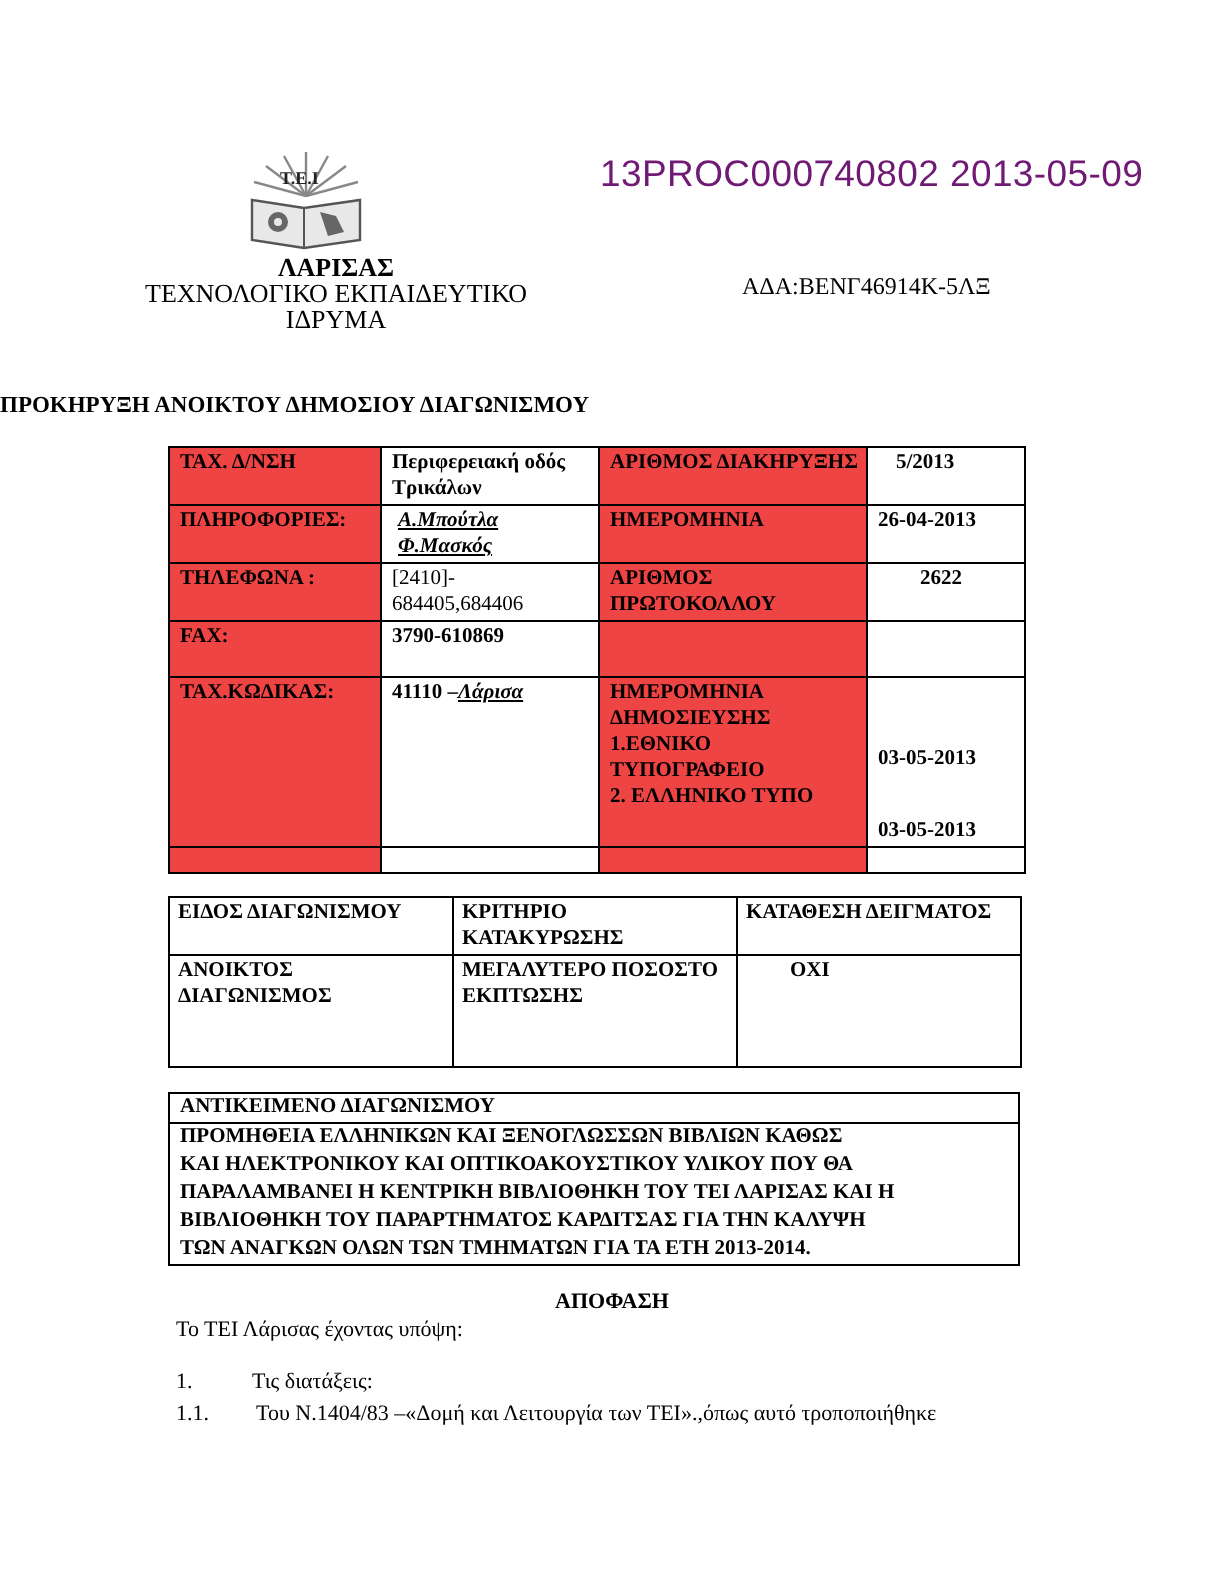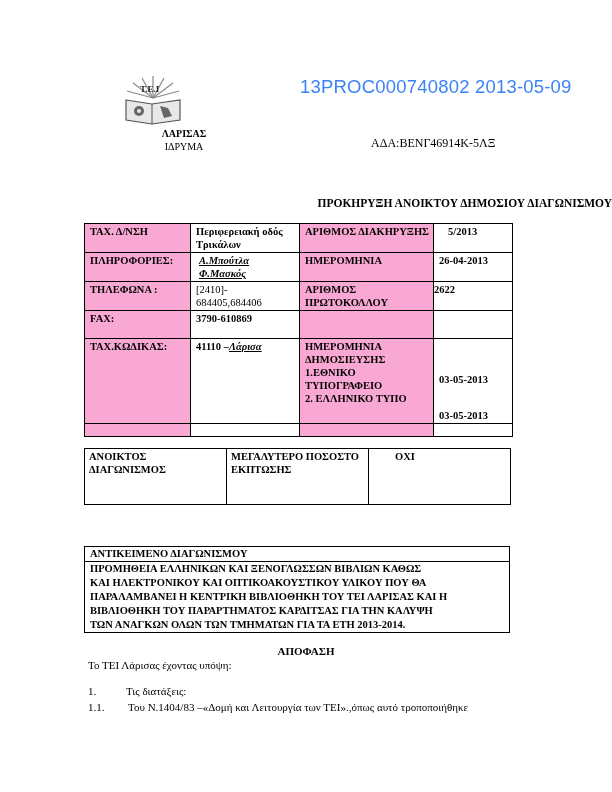--- a/index.html
+++ b/index.html
@@ -1,30 +1,30 @@
 <!DOCTYPE html>
 <html><head>
 <meta charset="utf-8">
 <style>
   html, body { margin: 0; padding: 0; background: #ffffff; }
   body { width: 612px; height: 792px; position: relative; overflow: hidden;
          font-family: "Liberation Serif", serif; color: #000; }
   .abs { position: absolute; }
   .doc-id { left: 300px; top: 76px; font-family: "Liberation Sans", sans-serif;
-            font-size: 18.5px; color: #3b82f6; letter-spacing: 0.2px; white-space: nowrap; text-align: right; }
+            font-size: 18.5px; color: #701a75; letter-spacing: 0.2px; white-space: nowrap; text-align: right; }
   .logo { left: 122px; top: 74px; width: 62px; height: 52px; }
-  .org { left: 84px; top: 127px; width: 200px; text-align: center; font-size: 10px; line-height: 13px; }
+  .org { left: 68px; top: 127px; width: 200px; text-align: center; font-size: 13px; line-height: 13px; }
   .org .bold { font-weight: bold; }
   .ada { left: 371px; top: 136px; font-size: 12px; white-space: nowrap; }
-  .title { left: 0; width: 612px; top: 197px; text-align: right; font-weight: bold; font-size: 11.5px; }
+  .title { left: 0; width: 612px; top: 197px; text-align: left; font-weight: bold; font-size: 11.5px; }
 
   table { border-collapse: collapse; position: absolute; table-layout: fixed; }
   td { border: 1px solid #000; vertical-align: top; padding: 1px 4px; font-size: 10.5px;
        font-weight: bold; line-height: 13px; }
-  td.g { background: #f9a8d4; }
+  td.g { background: #ef4444; }
   .t1 { left: 84px; top: 223px; width: 428px; }
   .t1 td { padding-left: 5px; }
   .t1 .it { font-style: italic; text-decoration: underline; }
   .t2 { left: 84px; top: 448px; width: 426px; }
   .t2 td { font-weight: bold; }
   .t3 { left: 84px; top: 546px; width: 426px; }
   .t3 td { padding: 0 5px; font-size: 10.5px; line-height: 14px; }
 
   .apofasi { left: 0; width: 612px; top: 645px; text-align: center; font-weight: bold; font-size: 11px; }
   .para { font-size: 11px; white-space: nowrap; }
@@ -50,20 +50,21 @@
     <path d="M4 26 L30 30 L58 26 L58 46 L30 50 L4 46 Z" fill="#e8e8e8" stroke="#555" stroke-width="1.2"></path>
     <line x1="30" y1="30" x2="30" y2="50" stroke="#555" stroke-width="1"></line>
     <circle cx="17" cy="37" r="5" fill="#666"></circle>
     <circle cx="17" cy="37" r="2" fill="#e8e8e8"></circle>
     <path d="M38 32 L46 34 L50 42 L42 44 L40 38 Z" fill="#666"></path>
   </svg>
 </div>
 
 <div class="abs org">
   <div class="bold">ΛΑΡΙΣΑΣ</div>
+  <div>ΤΕΧΝΟΛΟΓΙΚΟ ΕΚΠΑΙΔΕΥΤΙΚΟ</div>
   <div>ΙΔΡΥΜΑ</div>
 </div>
 
 <div class="abs ada">ΑΔΑ:ΒΕΝΓ46914Κ-5ΛΞ</div>
 
 <div class="abs title">ΠΡΟΚΗΡΥΞΗ ΑΝΟΙΚΤΟΥ ΔΗΜΟΣΙΟΥ ΔΙΑΓΩΝΙΣΜΟΥ</div>
 
 <table class="t1">
   <colgroup>
       <col style="width:106px">
@@ -87,21 +88,21 @@
     <td class="g">ΗΜΕΡΟΜΗΝΙΑ</td>
     <td>26-04-2013</td>
   </tr>
   <tr style="height:28px">
     <td class="g">ΤΗΛΕΦΩΝΑ :</td>
     <td style="font-weight:normal">
       <div>[2410]-</div>
       <div>684405,684406</div>
     </td>
     <td class="g">ΑΡΙΘΜΟΣ ΠΡΩΤΟΚΟΛΛΟΥ</td>
-    <td style="padding-left:0">2622</td>
+    <td style="padding-left:26px">2622</td>
   </tr>
   <tr style="height:28px">
     <td class="g">FAX:</td>
     <td>3790-610869</td>
     <td class="g"></td>
     <td></td>
   </tr>
   <tr style="height:85px">
     <td class="g">ΤΑΧ.ΚΩΔΙΚΑΣ:</td>
     <td><span>41110 –</span><span class="it">Λάρισα</span></td>
@@ -126,20 +127,25 @@
 </tbody>
   </table>
 
 <table class="t2">
   <colgroup>
       <col style="width:142px">
       <col style="width:142px">
       <col style="width:142px">
     </colgroup>
   <tbody>
+      <tr style="height:28px">
+    <td>ΕΙΔΟΣ ΔΙΑΓΩΝΙΣΜΟΥ</td>
+    <td>ΚΡΙΤΗΡΙΟ ΚΑΤΑΚΥΡΩΣΗΣ</td>
+    <td>ΚΑΤΑΘΕΣΗ ΔΕΙΓΜΑΤΟΣ</td>
+  </tr>
   <tr style="height:56px">
     <td>ΑΝΟΙΚΤΟΣ ΔΙΑΓΩΝΙΣΜΟΣ</td>
     <td>ΜΕΓΑΛΥΤΕΡΟ ΠΟΣΟΣΤΟ ΕΚΠΤΩΣΗΣ</td>
     <td style="padding-left:26px">ΟΧΙ</td>
   </tr>
 </tbody>
   </table>
 
 <table class="t3">
   <tbody>

